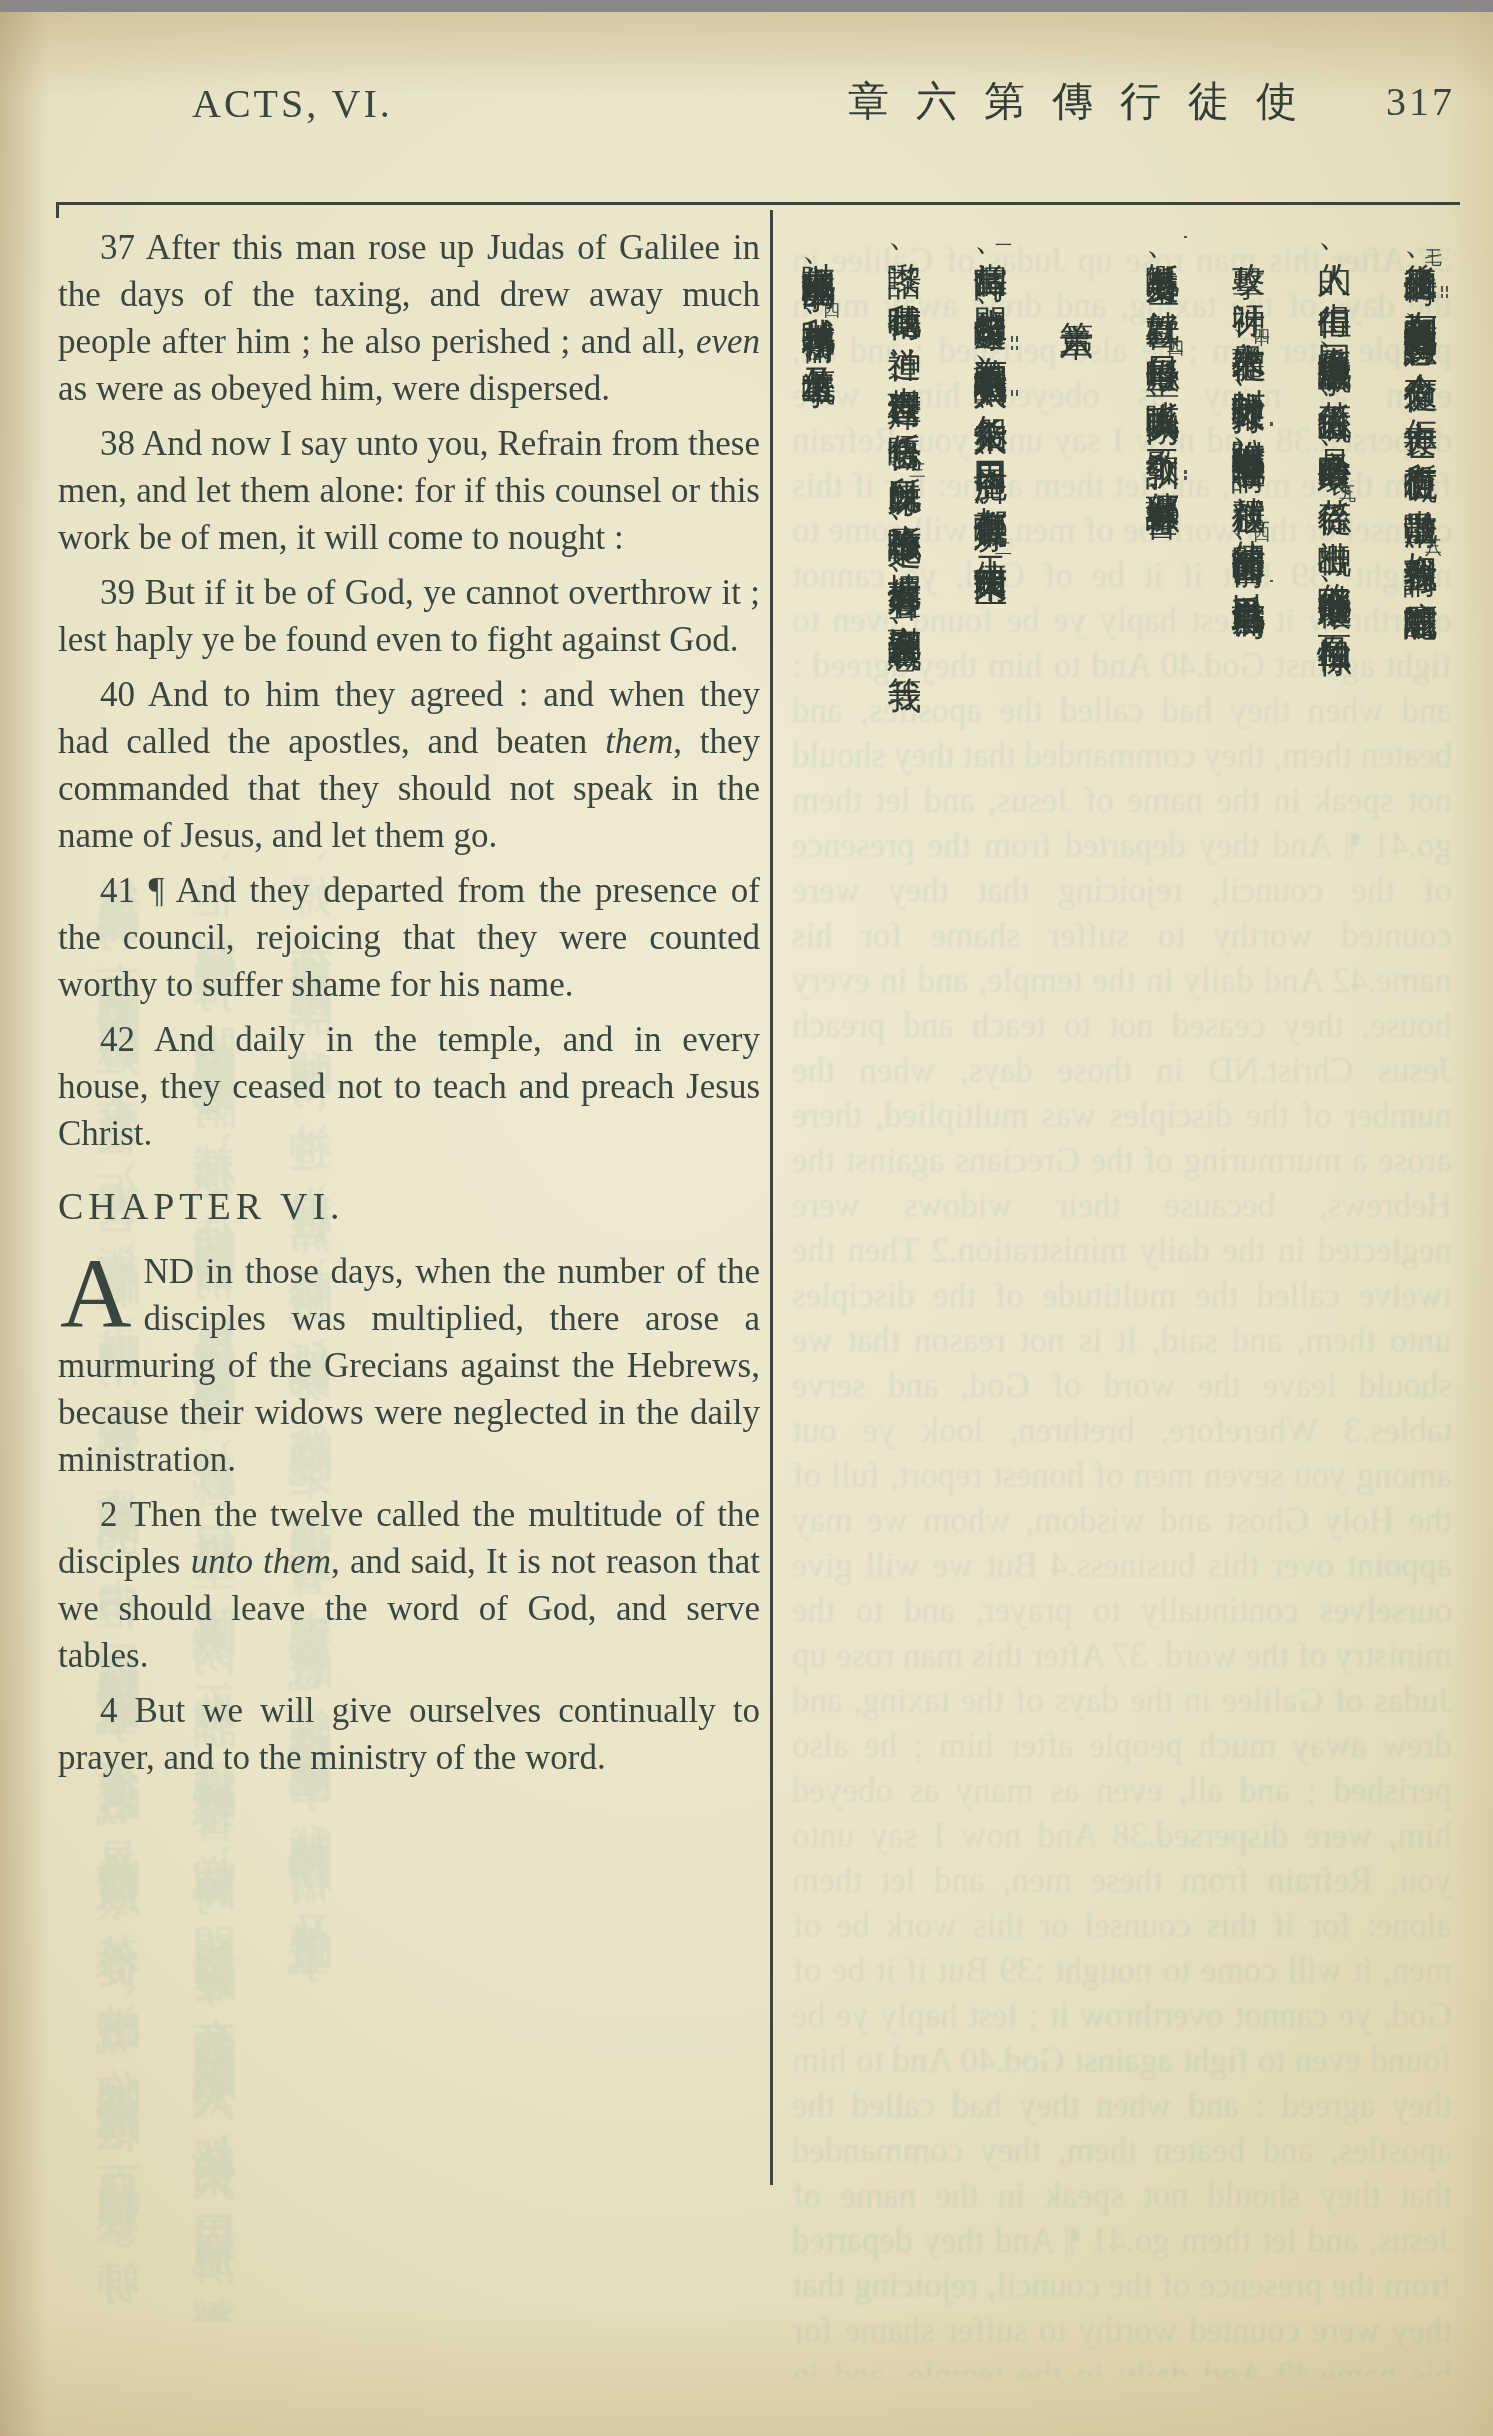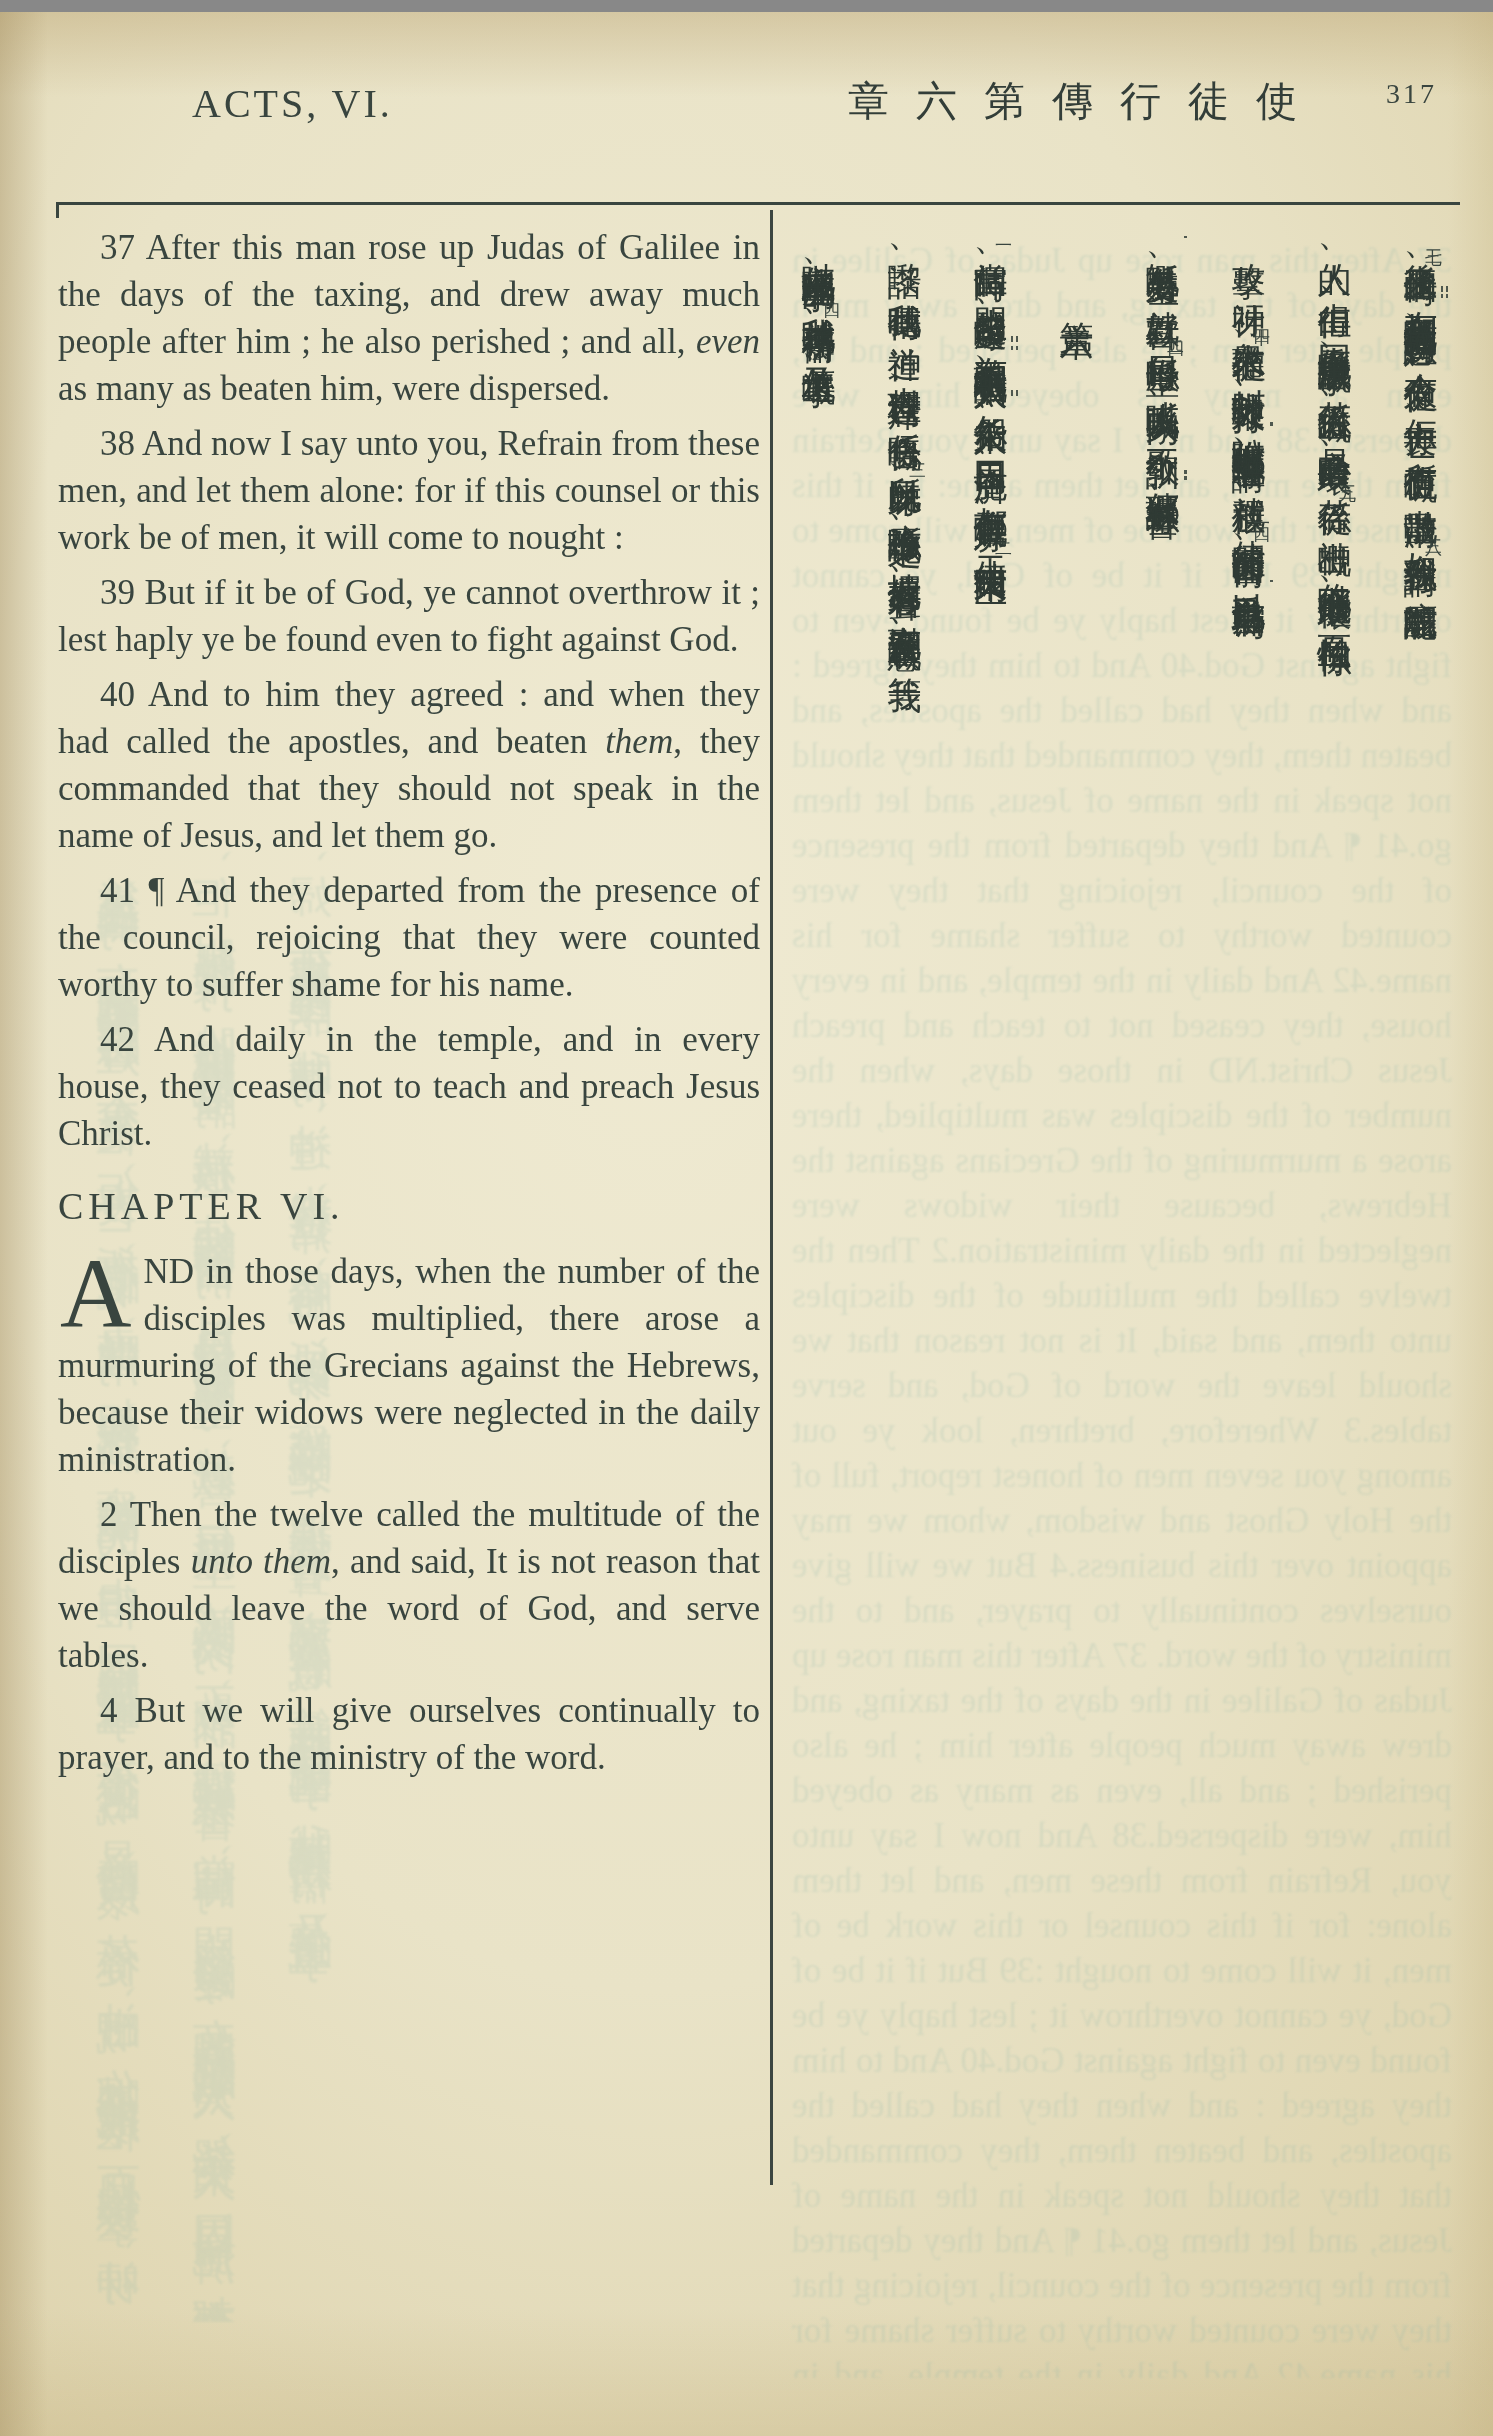--- a/index.html
+++ b/index.html
@@ -13,21 +13,21 @@
     background:
       linear-gradient(90deg, rgba(160,138,92,.40), rgba(160,138,92,0) 48px),
       linear-gradient(180deg, rgba(188,166,118,.45), rgba(188,166,118,0) 85px),
       linear-gradient(0deg, rgba(196,178,128,.38), rgba(196,178,128,0) 140px),
       linear-gradient(270deg, rgba(196,178,128,.28), rgba(196,178,128,0) 45px),
       radial-gradient(95% 90% at 44% 38%, #efead2 0%, #e9e3c7 48%, #dfd5b0 78%, #d2c39a 100%);
   }
   
   .run-head-en{position:absolute;left:192px;top:68px;font-size:40px;letter-spacing:3px;}
   .run-head-cjk{position:absolute;left:848px;top:62px;font-size:41px;letter-spacing:27px;white-space:nowrap;color:#333e39;}
-  .page-num{position:absolute;left:1386px;top:66px;font-size:28px;letter-spacing:3px;}
+  .page-num{position:absolute;left:1386px;top:66px;font-size:40px;letter-spacing:3px;}
   .head-rule{position:absolute;left:56px;top:190px;width:1404px;height:3px;background:#39453f;}
   .head-rule::before{content:"";position:absolute;left:0;top:0;width:3px;height:16px;background:#39453f;}
   .col-divider{position:absolute;left:770px;top:198px;width:3px;height:1975px;background:#3c4641;}
   
   .ghost{position:absolute;pointer-events:none;color:#8db5a8;filter:blur(1.3px);}
   .ghost-cjk{left:70px;top:830px;width:690px;height:1480px;overflow:hidden;
     writing-mode:vertical-rl;font-size:44px;line-height:96px;letter-spacing:6px;
     transform:scaleX(-1);opacity:.17;}
   .ghost-lat{left:792px;top:226px;width:660px;height:2140px;overflow:hidden;
     font-size:35px;line-height:45px;text-align:justify;
@@ -60,21 +60,21 @@
   <div class="ghost ghost-lat" id="ghost-lat">37 After this man rose up Judas of Galilee in the days of the taxing, and drew away much people after him ; he also perished ; and all, even as many as obeyed him, were dispersed.38 And now I say unto you, Refrain from these men, and let them alone: for if this counsel or this work be of men, it will come to nought :39 But if it be of God, ye cannot overthrow it ; lest haply ye be found even to fight against God.40 And to him they agreed : and when they had called the apostles, and beaten them, they commanded that they should not speak in the name of Jesus, and let them go.41 ¶ And they departed from the presence of the council, rejoicing that they were counted worthy to suffer shame for his name.42 And daily in the temple, and in every house, they ceased not to teach and preach Jesus Christ.ND in those days, when the number of the disciples was multiplied, there arose a murmuring of the Grecians against the Hebrews, because their widows were neglected in the daily ministration.2 Then the twelve called the multitude of the disciples unto them, and said, It is not reason that we should leave the word of God, and serve tables.3 Wherefore, brethren, look ye out among you seven men of honest report, full of the Holy Ghost and wisdom, whom we may appoint over this business.4 But we will give ourselves continually to prayer, and to the ministry of the word. 37 After this man rose up Judas of Galilee in the days of the taxing, and drew away much people after him ; he also perished ; and all, even as many as obeyed him, were dispersed.38 And now I say unto you, Refrain from these men, and let them alone: for if this counsel or this work be of men, it will come to nought :39 But if it be of God, ye cannot overthrow it ; lest haply ye be found even to fight against God.40 And to him they agreed : and when they had called the apostles, and beaten them, they commanded that they should not speak in the name of Jesus, and let them go.41 ¶ And they departed from the presence of the council, rejoicing that they were counted worthy to suffer shame for his name.42 And daily in the temple, and in every house, they ceased not to teach and preach Jesus Christ.ND in those days, when the number of the disciples was multiplied, there arose a murmuring of the Grecians against the Hebrews, because their widows were neglected in the daily ministration.2 Then the twelve called the multitude of the disciples unto them, and said, It is not reason that we should leave the word of God, and serve tables.3 Wherefore, brethren, look ye out among you seven men of honest report, full of the Holy Ghost and wisdom, whom we may appoint over this business.4 But we will give ourselves continually to prayer, and to the ministry of the word.</div>
 
   <div class="run-head-en">ACTS, VI.</div>
   <div class="run-head-cjk">章六第傳行徒使</div>
   <div class="page-num">317</div>
   <div class="head-rule"></div>
   <div class="col-divider"></div>
 
   <div class="english">
     <div id="en-verses">
-        <p><span class="vn">37 </span><span class="t">After this man rose up Judas of Galilee in the days of the taxing, and drew away much people after him ; he also perished ; and all, </span><span class="it">even</span><span class="t"> as many as beaten him, were dispersed.</span></p>
+        <p><span class="vn">37 </span><span class="t">After this man rose up Judas of Galilee in the days of the taxing, and drew away much people after him ; he also perished ; and all, </span><span class="it">even</span><span class="t"> as were as obeyed him, were dispersed.</span></p>
         <p><span class="vn">38 </span><span class="t">And now I say unto you, Refrain from these men, and let them alone: for if this counsel or this work be of men, it will come to nought :</span></p>
         <p><span class="vn">39 </span><span class="t">But if it be of God, ye cannot overthrow it ; lest haply ye be found even to fight against God.</span></p>
         <p><span class="vn">40 </span><span class="t">And to him they agreed : and when they had called the apostles, and beaten </span><span class="it">them</span><span class="t">, they commanded that they should not speak in the name of Jesus, and let them go.</span></p>
         <p><span class="vn">41 </span><span class="pil">¶ </span><span class="t">And they departed from the presence of the council, rejoicing that they were counted worthy to suffer shame for his name.</span></p>
         <p><span class="vn">42 </span><span class="t">And daily in the temple, and in every house, they ceased not to teach and preach Jesus Christ.</span></p>
       </div>
     <span class="chapter-heading">CHAPTER VI.</span>
     <div id="en-chapter-verses">
         <p class="dropcap-p"><span class="dropcap">A</span><span class="t">ND in those days, when the number of the disciples was multiplied, there arose a murmuring of the Grecians against the Hebrews, because their widows were neglected in the daily ministration.</span></p>
         <p><span class="vn">2 </span><span class="t">Then the twelve called the multitude of the disciples </span><span class="it">unto them</span><span class="t">, and said, It is not reason that we should leave the word of God, and serve tables.</span></p>

